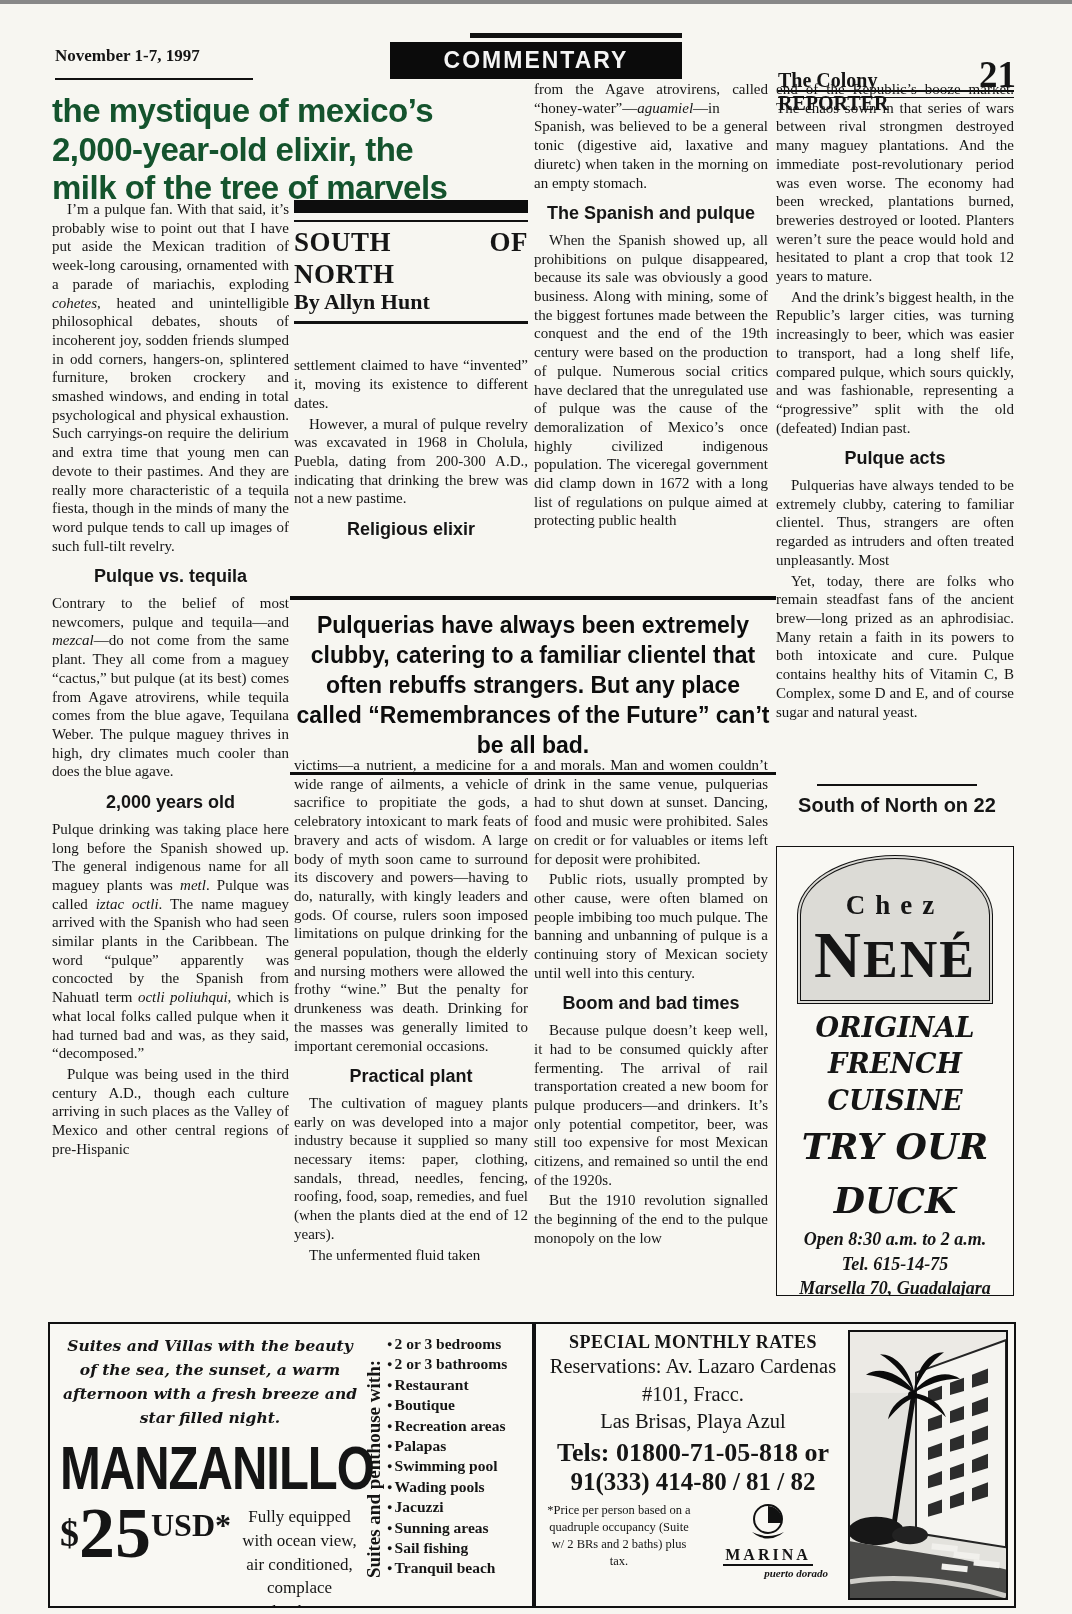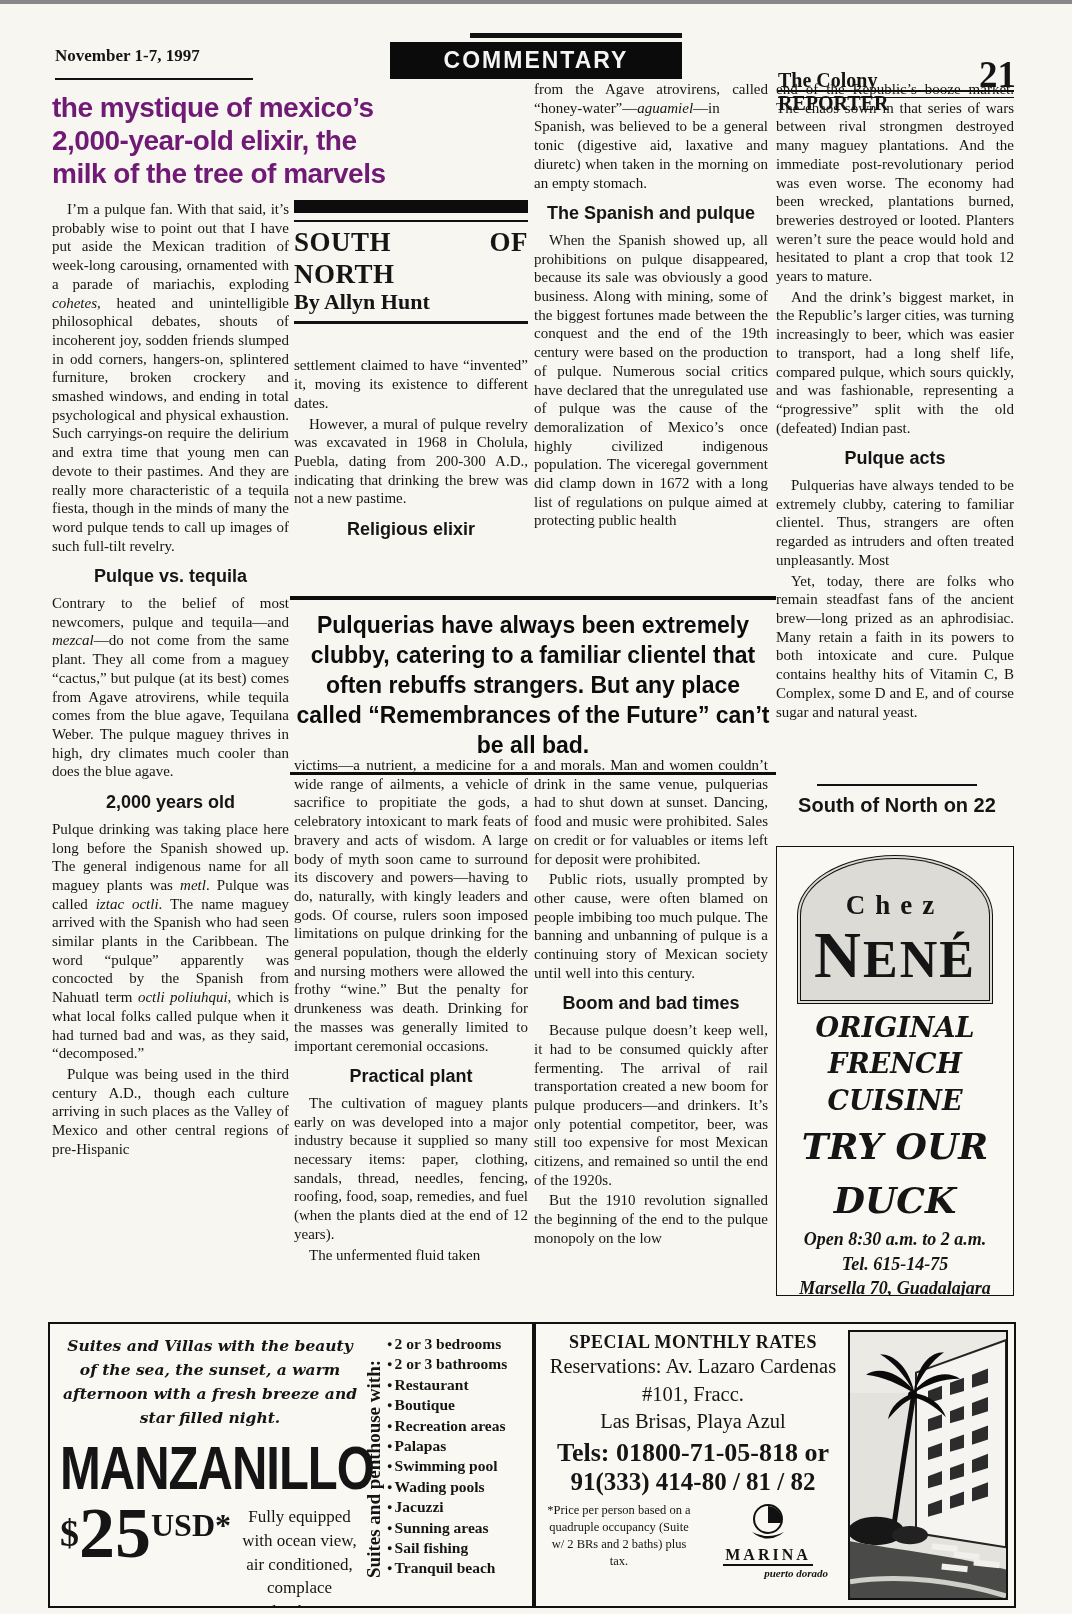--- a/index.html
+++ b/index.html
@@ -12,21 +12,21 @@
   .comm-tick{left:470px;top:29px;width:212px;height:5px;background:#111;}
   .commentary-bar{left:390px;top:38px;width:292px;height:37px;background:#0b0b0b;color:#f4f4f4;
         font-family:"Liberation Sans",sans-serif;font-weight:bold;font-size:23px;letter-spacing:2px;
         display:flex;align-items:center;justify-content:center;}
   .paper-name{left:778px;top:52px;width:238px;display:flex;justify-content:flex-end;align-items:baseline;}
   .paper-title{font-size:20px;font-weight:bold;}
   .page-number{font-size:37px;font-weight:bold;margin-left:9px;line-height:1;}
   .paper-rule{left:778px;top:86px;width:236px;height:5px;border-top:2px solid #111;border-bottom:1px solid #111;}
   
   .headline{left:52px;top:88px;width:474px;font-family:"Liberation Sans",sans-serif;font-weight:bold;
-        font-size:28px;line-height:1.17;letter-spacing:-0.5px;color:#701a75;}
+        font-size:33px;line-height:1.17;letter-spacing:-0.5px;color:#14532d;}
   
   .col{font-size:15px;line-height:18.7px;text-align:justify;overflow:hidden;}
   .col p{margin:0 0 2px 0;text-indent:15px;}
   .col p.noindent{text-indent:0;}
   .col h3{font-family:"Liberation Sans",sans-serif;font-size:18px;font-weight:bold;text-align:center;
         margin:12px 0 8px 0;text-indent:0;}
   .col i{font-style:italic;}
   #col1{left:52px;top:196px;width:237px;height:1116px;}
   #col2a{left:294px;top:196px;width:234px;height:392px;}
   #col3a{left:534px;top:76px;width:234px;height:510px;}
@@ -138,21 +138,21 @@
   </div>
 
   <div id="col3a" class="abs col">
     <p class="noindent">from the Agave atrovirens, called “honey-water”—<i>aguamiel</i>—in Spanish, was believed to be a general tonic (digestive aid, laxative and diuretc) when taken in the morning on an empty stomach.</p>
     <h3>The Spanish and pulque</h3>
     <p>When the Spanish showed up, all prohibitions on pulque disappeared, because its sale was obviously a good business. Along with mining, some of the biggest fortunes made between the conquest and the end of the 19th century were based on the production of pulque.  Numerous social critics have declared that the unregulated use of pulque was the cause of the demoralization of Mexico’s once highly civilized indigenous population.  The viceregal government did clamp down in 1672 with a long list of regulations on pulque aimed at protecting public health</p>
   </div>
 
   <div id="col4" class="abs col">
     <p class="noindent">end of the Republic’s booze market.  The chaos sown in that series of wars between rival strongmen destroyed many maguey plantations.  And the immediate post-revolutionary period was even worse.  The economy had been wrecked, plantations burned, breweries destroyed or looted. Planters weren’t  sure the peace would hold and hesitated to plant a crop that took 12 years to mature.</p>
-    <p>And the drink’s biggest market, in the Republic’s larger cities, was turning increasingly to beer, which was easier to transport, had a long shelf life, compared pulque, which sours quickly, and was fashionable, representing a “progressive” split with the old (defeated) Indian past.</p>
+    <p>And the drink’s biggest health, in the Republic’s larger cities, was turning increasingly to beer, which was easier to transport, had a long shelf life, compared pulque, which sours quickly, and was fashionable, representing a “progressive” split with the old (defeated) Indian past.</p>
     <h3>Pulque acts</h3>
     <p>Pulquerias have always tended to be extremely clubby, catering to familiar clientel.  Thus, strangers are often regarded as intruders and often treated unpleasantly.  Most</p>
     <p>Yet, today, there are folks who remain steadfast fans of the ancient brew—long prized as an aphrodisiac.  Many retain a faith in its powers to both intoxicate and cure. Pulque contains healthy hits of Vitamin C, B Complex, some D and E, and of course sugar and natural yeast.</p>
   </div>
 
   <div class="abs continuation">South of North on 22</div>
 
   <div class="abs pull-quote">Pulquerias have always been extremely clubby, catering to a familiar clientel that often rebuffs strangers. But any place called “Remembrances of the Future” can’t be all bad.</div>
 
   <div id="col2b" class="abs col">

